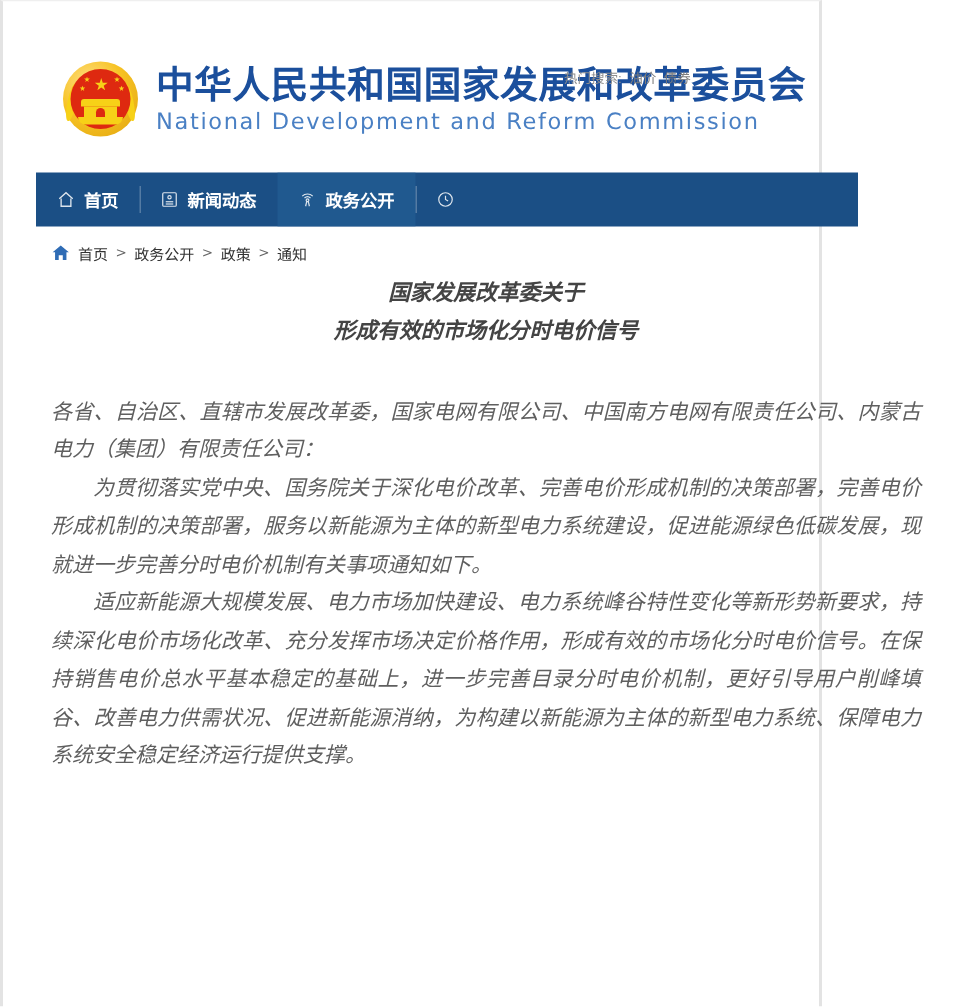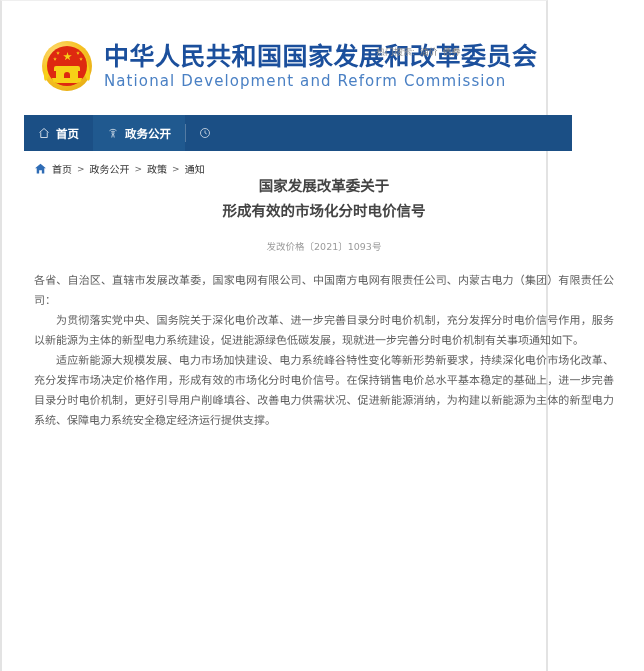--- a/index.html
+++ b/index.html
@@ -234,41 +234,42 @@
     font-family: "DejaVu Sans", "Liberation Sans", sans-serif;
   }
   .bc-home-ico { width: 13px; height: 13px; display: block; }
   .bc-link { color: #333; }
   .bc-sep { color: #666; font-size: 9px; }
 
   
   .article {
     position: absolute;
     left: 32px;
-    top: 173px;
+    top: 183px;
     width: 580px;
+    font-style: italic;
   }
   .doc-title {
     text-align: center;
     font-size: 14.5px;
     font-weight: bold;
     color: #444444;
     line-height: 1.75;
     font-family: "DejaVu Sans", "Liberation Sans", sans-serif;
   }
   .doc-number {
     text-align: center;
     font-size: 9.5px;
     color: #9b9b9b;
     margin-top: 14px;
     font-family: "DejaVu Sans", "Liberation Sans", sans-serif;
   }
   .doc-body {
-    margin-top: 18px;
-    font-size: 11px;
+    margin-top: 28px;
+    font-size: 14px;
     color: #5f5f5f;
     line-height: 1.82;
     text-align: justify;
     font-family: "DejaVu Sans", "Liberation Sans", sans-serif;
   }
   .doc-p { margin: 0; }
   .doc-p.indent { text-indent: 2em; }
   .doc-h { margin: 0; text-indent: 2em; font-weight: bold; color: #4a4a4a; }
 
   
@@ -325,20 +326,31 @@
         <span class="nav-ico">
           <svg width="12" height="12" viewBox="0 0 24 24" fill="none" stroke="#ffffff" stroke-width="1.8">
             <path d="M3 11 L12 3 L21 11"></path>
               <path d="M5.5 10.5 V21 H18.5 V10.5"></path>
           </svg>
         </span>
         <span>首页</span>
       </div>
 
 
+      <div class="nav-item">
+        <span class="nav-ico">
+          <svg width="12" height="12" viewBox="0 0 24 24" fill="none" stroke="#ffffff" stroke-width="1.6">
+            <rect x="3" y="3" width="18" height="18" rx="1.5"></rect>
+            <circle cx="12" cy="9" r="2.2"></circle>
+              <path d="M7 15 H17"></path>
+              <path d="M7 18 H17"></path>
+          </svg>
+        </span>
+        <span>新闻动态</span>
+      </div>
 
       <div class="nav-item active">
         <span class="nav-ico">
           <svg width="12" height="12" viewBox="0 0 24 24" fill="none" stroke="#ffffff" stroke-width="1.6">
             <circle cx="12" cy="13" r="1.8"></circle>
             <path d="M8 10 A6 6 0 0 1 16 10"></path>
             <path d="M5 7.5 A10 10 0 0 1 19 7.5"></path>
             <path d="M11 14.5 L9.5 21"></path>
               <path d="M13 14.5 L14.5 21"></path>
           </svg>
@@ -373,24 +385,23 @@
     <span class="bc-link">政策</span>
     <span class="bc-sep">&gt;</span>
     <span class="bc-link">通知</span>
   </div>
 
   <div class="article">
     <div class="doc-title">
       <div>国家发展改革委关于</div>
       <div>形成有效的市场化分时电价信号</div>
     </div>
-    <div class="doc-number">发改价格〔2021〕1093号</div>
     <div class="doc-body">
       <p class="doc-p">各省、自治区、直辖市发展改革委，国家电网有限公司、中国南方电网有限责任公司、内蒙古电力（集团）有限责任公司：</p>
-      <p class="doc-p indent">为贯彻落实党中央、国务院关于深化电价改革、进一步完善目录分时电价机制，充分发挥分时电价信号作用，服务以新能源为主体的新型电力系统建设，促进能源绿色低碳发展，现就进一步完善分时电价机制有关事项通知如下。</p>
+      <p class="doc-p indent">为贯彻落实党中央、国务院关于深化电价改革、完善电价形成机制的决策部署，完善电价形成机制的决策部署，服务以新能源为主体的新型电力系统建设，促进能源绿色低碳发展，现就进一步完善分时电价机制有关事项通知如下。</p>
       <p class="doc-p indent">适应新能源大规模发展、电力市场加快建设、电力系统峰谷特性变化等新形势新要求，持续深化电价市场化改革、充分发挥市场决定价格作用，形成有效的市场化分时电价信号。在保持销售电价总水平基本稳定的基础上，进一步完善目录分时电价机制，更好引导用户削峰填谷、改善电力供需状况、促进新能源消纳，为构建以新能源为主体的新型电力系统、保障电力系统安全稳定经济运行提供支撑。</p>
     </div>
   </div>
 
   <div class="quote-section">
     
     
     
   </div>
 

